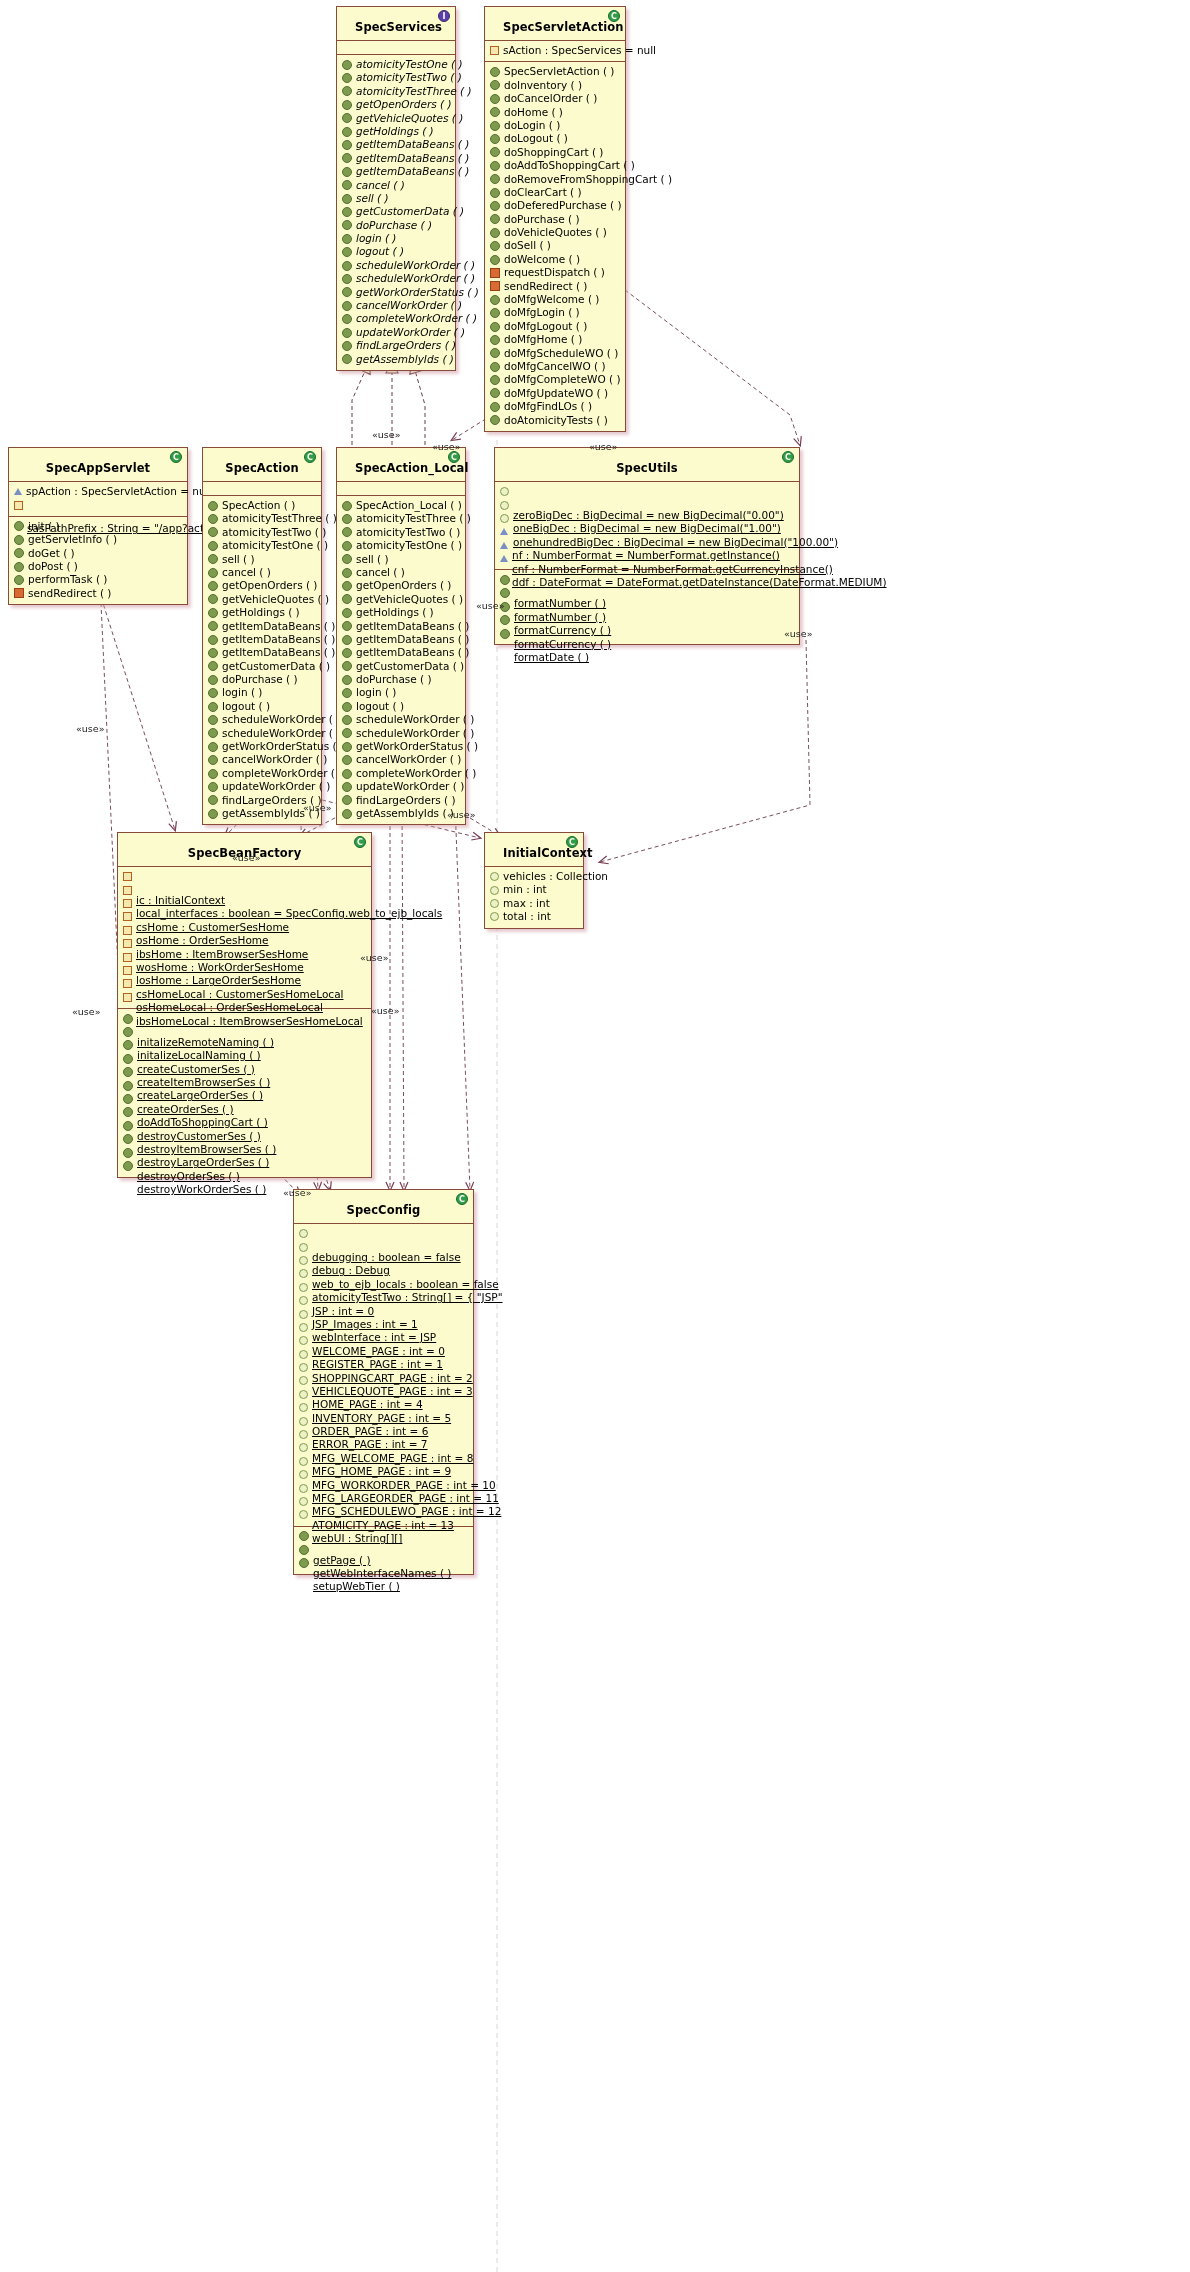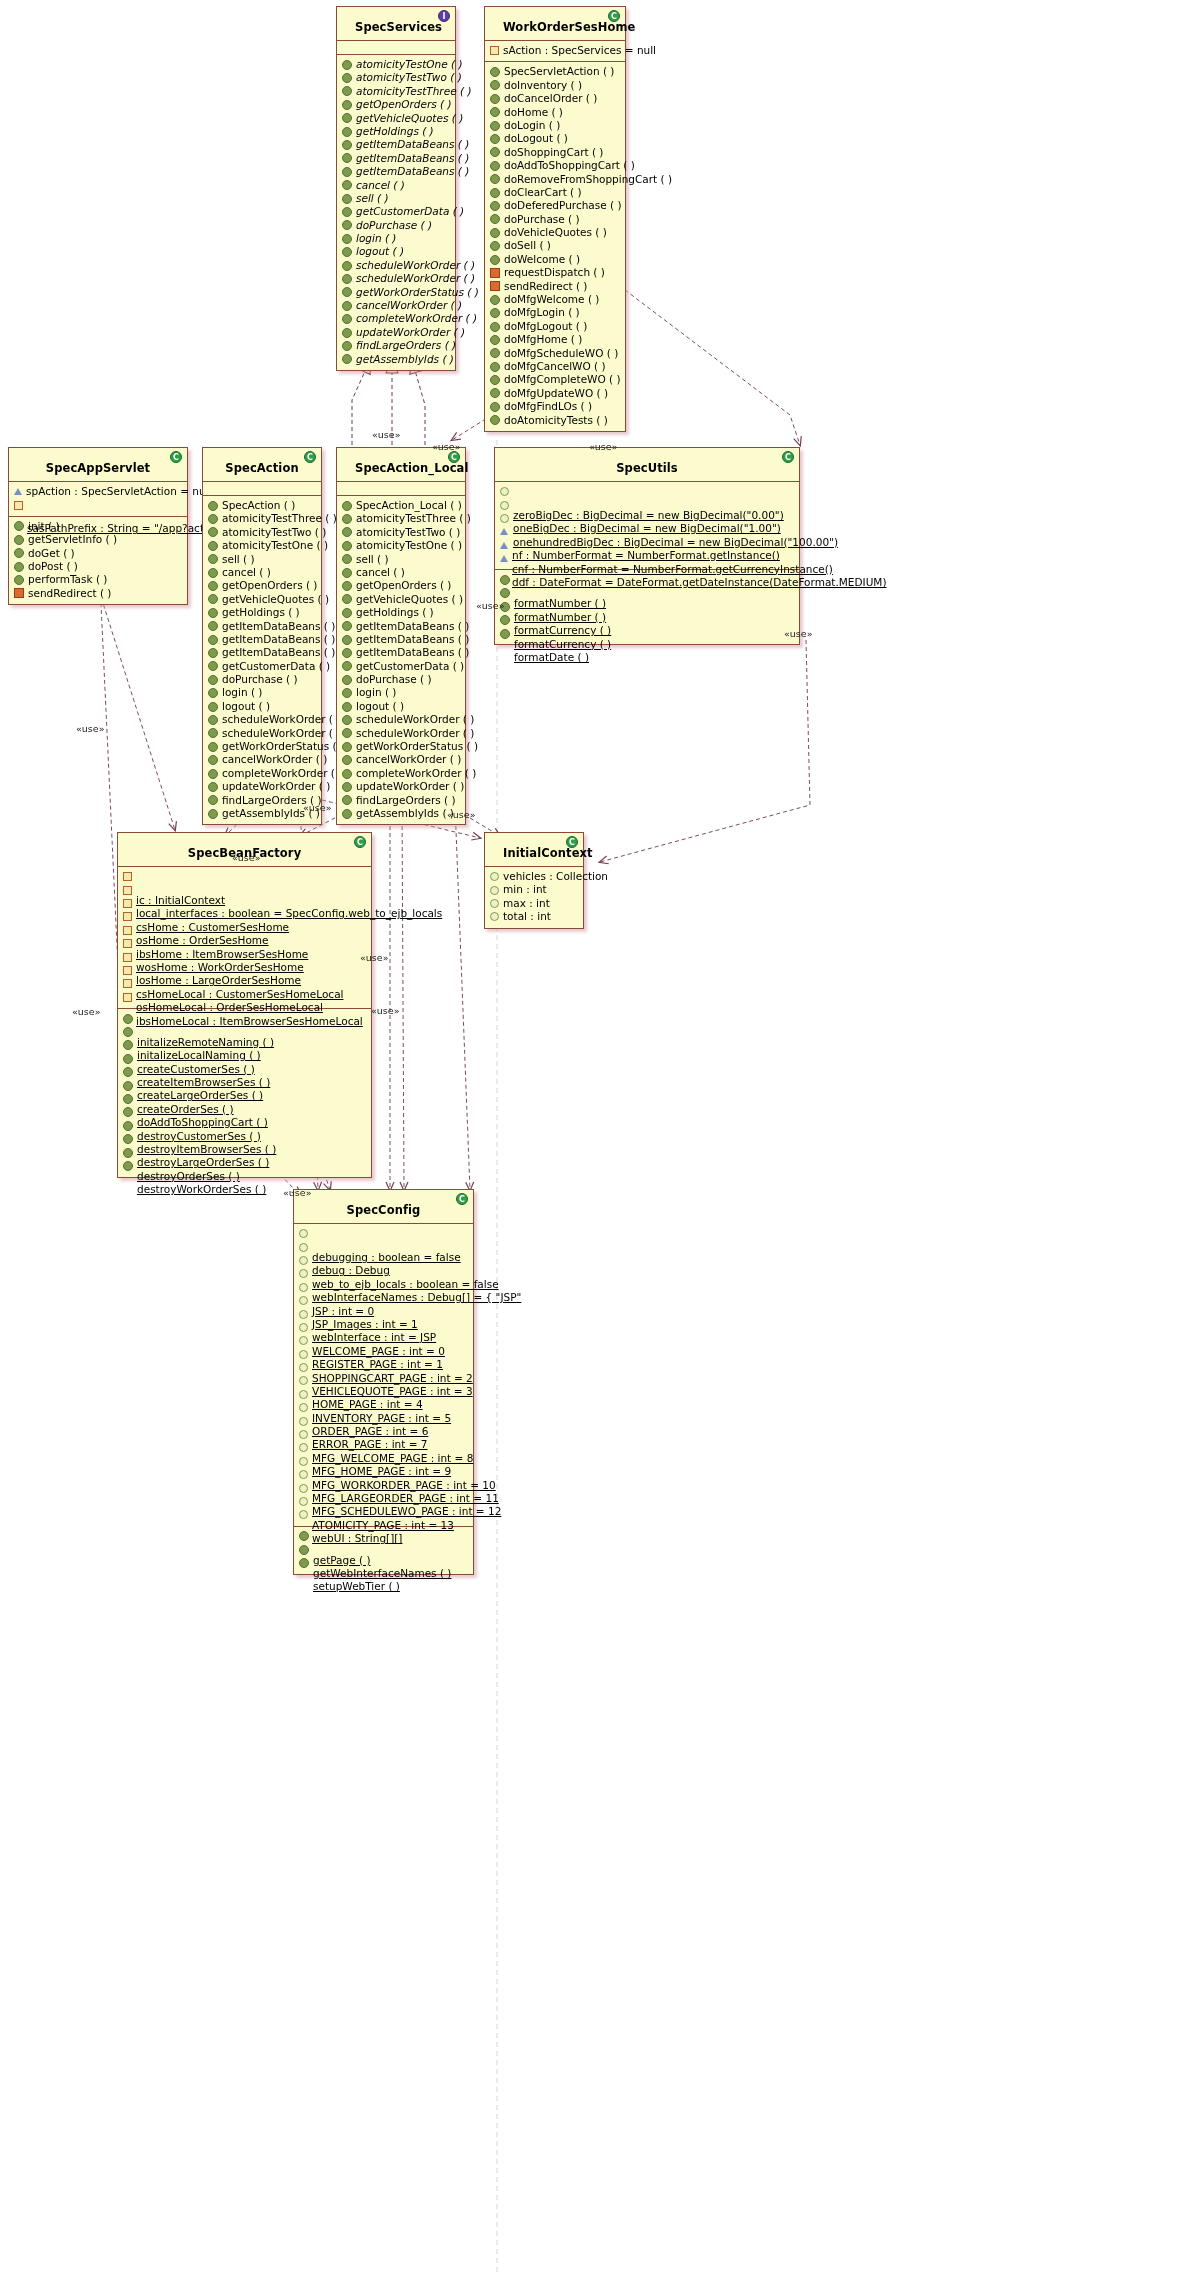--- a/index.html
+++ b/index.html
@@ -257,21 +257,21 @@
         <div class="mrow">
           <span class="mk pub-m"></span>
           <span class="mtext ital">getAssemblyIds ( )</span>
         </div>
       </div>
   </div>
 
   <div class="uml-class" style="left:484px; top:6px; width:142px;">
     <div class="cls-header">
       <span class="badge c">C</span>
-      <span>WorkOrderSesHome</span>
+      <span>SpecServletAction</span>
     </div>
     <div class="compartment">
         <div class="mrow">
           <span class="mk pkg"></span>
           <span class="mtext">sAction : SpecServices = null</span>
         </div>
       </div>
     <div class="compartment">
         <div class="mrow">
           <span class="mk pub-m"></span>
@@ -831,21 +831,21 @@
         <div class="mrow">
           <span class="mk stat-attr"></span>
           <span class="mtext und">debug : Debug</span>
         </div>
         <div class="mrow">
           <span class="mk stat-attr"></span>
           <span class="mtext und">web_to_ejb_locals : boolean = false</span>
         </div>
         <div class="mrow">
           <span class="mk stat-attr"></span>
-          <span class="mtext und">webInterfaceNames : Debug[] = { "JSP"</span>
+          <span class="mtext und">atomicityTestTwo : String[] = { "JSP"</span>
         </div>
         <div class="mrow">
           <span class="mk stat-attr"></span>
           <span class="mtext und">JSP : int = 0</span>
         </div>
         <div class="mrow">
           <span class="mk stat-attr"></span>
           <span class="mtext und">JSP_Images : int = 1</span>
         </div>
         <div class="mrow">

